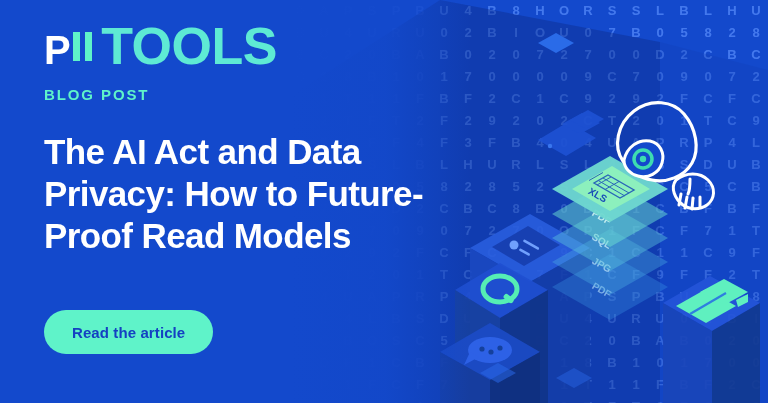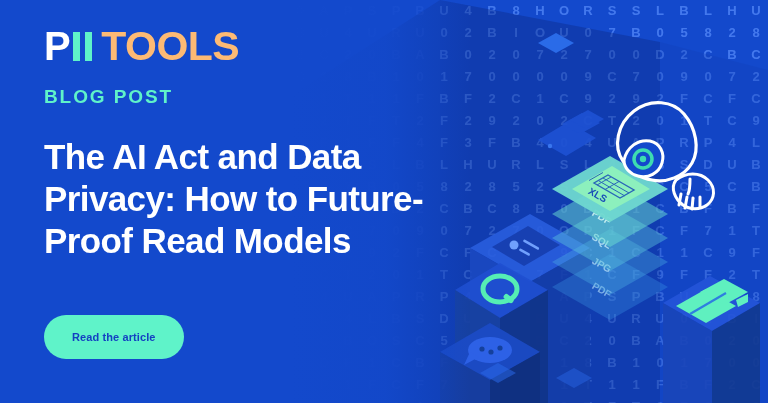--- a/index.html
+++ b/index.html
@@ -67,27 +67,27 @@
     height:40px;
   }
   .logo .lg-p{
     color:#ffffff;font-size:40px;font-weight:700;line-height:40px;letter-spacing:-0.5px;
   }
   .logo .lg-ii{
     display:inline-flex;gap:5px;margin:0 9px 0 3px;align-self:center;
   }
   .logo .lg-ii i{display:block;width:7px;height:29px;background:#5ff3c9;}
   .logo .lg-tools{
-    color:#fdba74;font-size:41px;font-weight:700;line-height:40px;letter-spacing:-0.5px;
+    color:#5eead4;font-size:52px;font-weight:700;line-height:40px;letter-spacing:-0.5px;
   }
 
   .eyebrow{
     margin-top:20px;
     color:#5ff3c9;
-    font-size:19px;
+    font-size:15px;
     font-weight:700;
     letter-spacing:1.9px;
   }
 
   .headline{
     margin-top:28px;
     color:#ffffff;
     font-size:35px;
     font-weight:700;
     line-height:42px;
@@ -100,21 +100,21 @@
     display:inline-flex;
     align-items:center;
     justify-content:center;
     height:44px;
     padding:0 28px;
     border:0;
     border-radius:999px;
     background:#5ff3c9;
     color:#1440c2;
     font-family:"Liberation Sans", sans-serif;
-    font-size:11px;
+    font-size:15px;
     font-weight:700;
     letter-spacing:.1px;
     cursor:pointer;
   }
 </style>
 </head>
 <body>
 
 <div id="banner">
 

